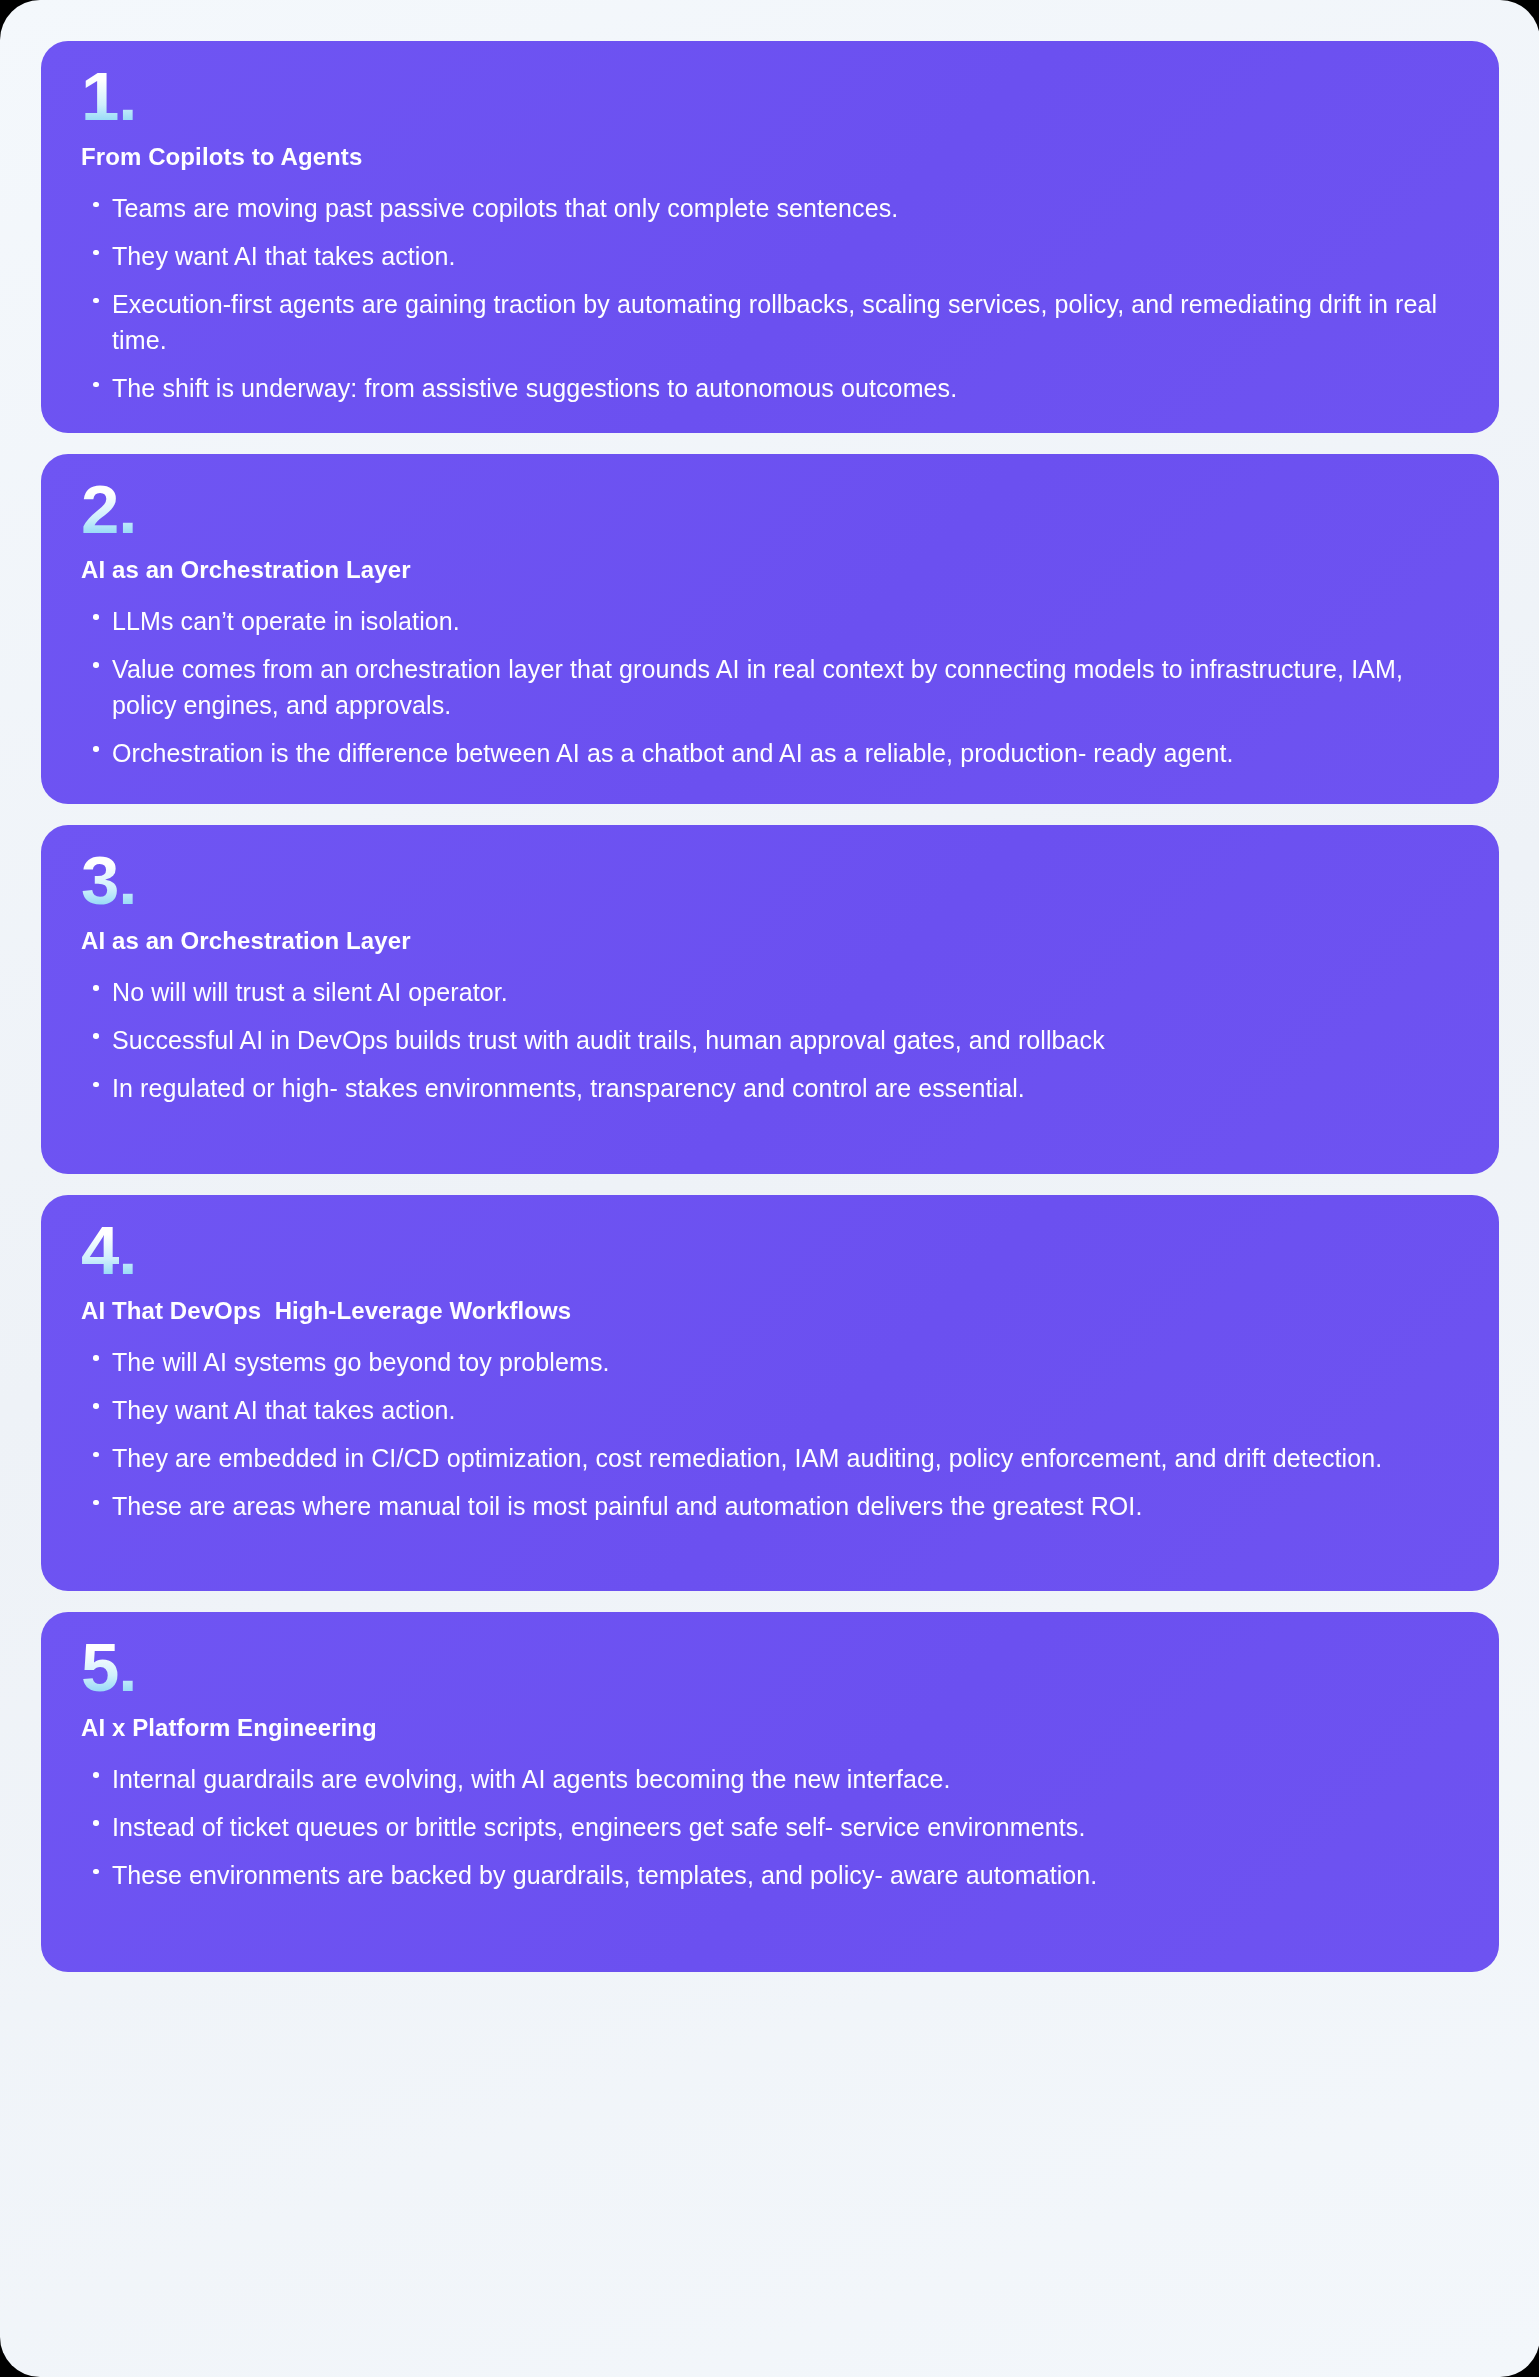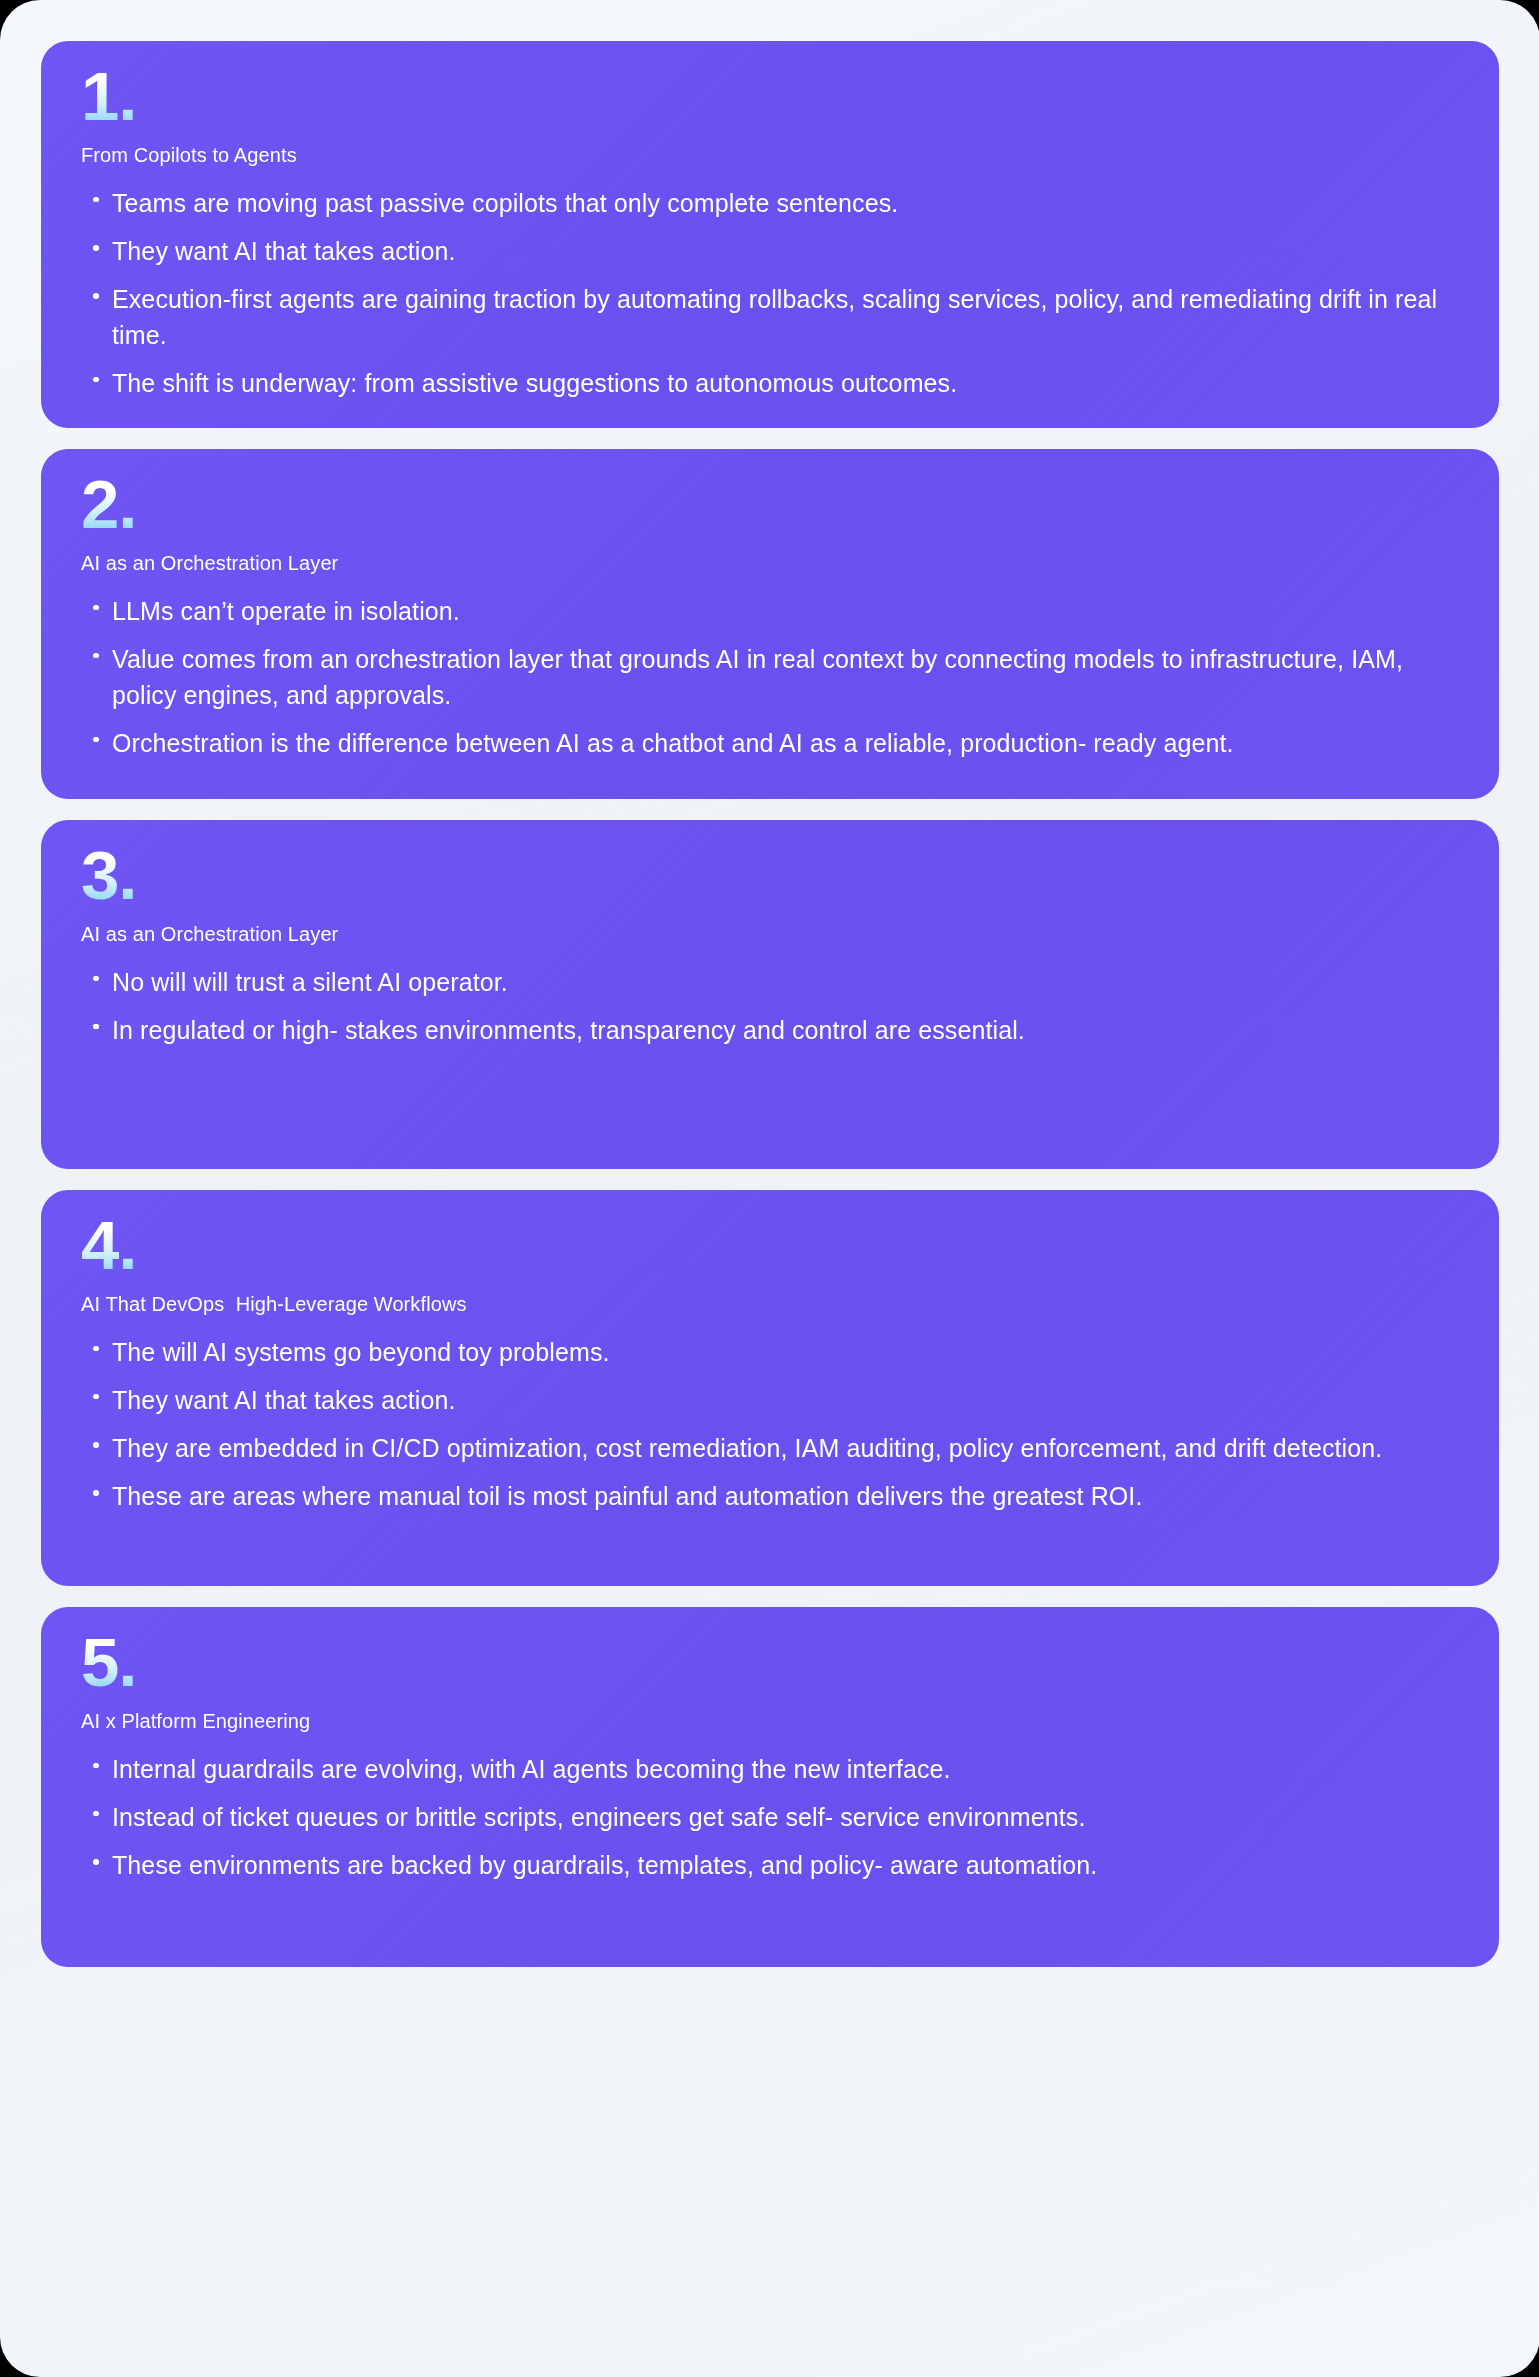--- a/index.html
+++ b/index.html
@@ -47,22 +47,22 @@
     margin: 0 0 0 0;
     padding: 0;
     background-image: linear-gradient(180deg, #ffffff 0%, #ffffff 26%, #cfeffc 62%, #74cdf3 100%);
     -webkit-background-clip: text;
     background-clip: text;
     color: transparent;
     -webkit-text-fill-color: transparent;
   }
 
   .card-title {
-    font-size: 20px;
-    font-weight: 400;
+    font-size: 24px;
+    font-weight: 700;
     letter-spacing: 0.1px;
     color: #ffffff;
     margin: 12.3px 0 0 0;
     line-height: 1.2;
     white-space: pre-wrap;
   }
 
   .bullet-list {
     list-style: none;
     margin: 19px 0 0 0;
@@ -122,21 +122,21 @@
       <li class="bullet-item"><span class="dot"></span><span>Value comes from an orchestration layer that grounds AI in real context by connecting models to infrastructure, IAM, policy engines, and approvals.</span></li>
       <li class="bullet-item"><span class="dot"></span><span>Orchestration is the difference between AI as a chatbot and AI as a reliable, production- ready agent.</span></li>
     </ul>
   </section>
 
   <section class="card card-3">
     <div class="card-number">3.</div>
     <h2 class="card-title">AI as an Orchestration Layer</h2>
     <ul class="bullet-list">
       <li class="bullet-item"><span class="dot"></span><span>No will will trust a silent AI operator.</span></li>
-      <li class="bullet-item"><span class="dot"></span></li>
+      <li class="bullet-item"><span class="dot"></span><span>Successful AI in DevOps builds trust with audit trails, human approval gates, and rollback</span></li>
       <li class="bullet-item"><span class="dot"></span><span>In regulated or high- stakes environments, transparency and control are essential.</span></li>
     </ul>
   </section>
 
   <section class="card card-4">
     <div class="card-number">4.</div>
     <h2 class="card-title">AI That DevOps  High-Leverage Workflows</h2>
     <ul class="bullet-list">
       <li class="bullet-item"><span class="dot"></span><span>The will AI systems go beyond toy problems.</span></li>
       <li class="bullet-item"><span class="dot"></span><span>They want AI that takes action.</span></li>

